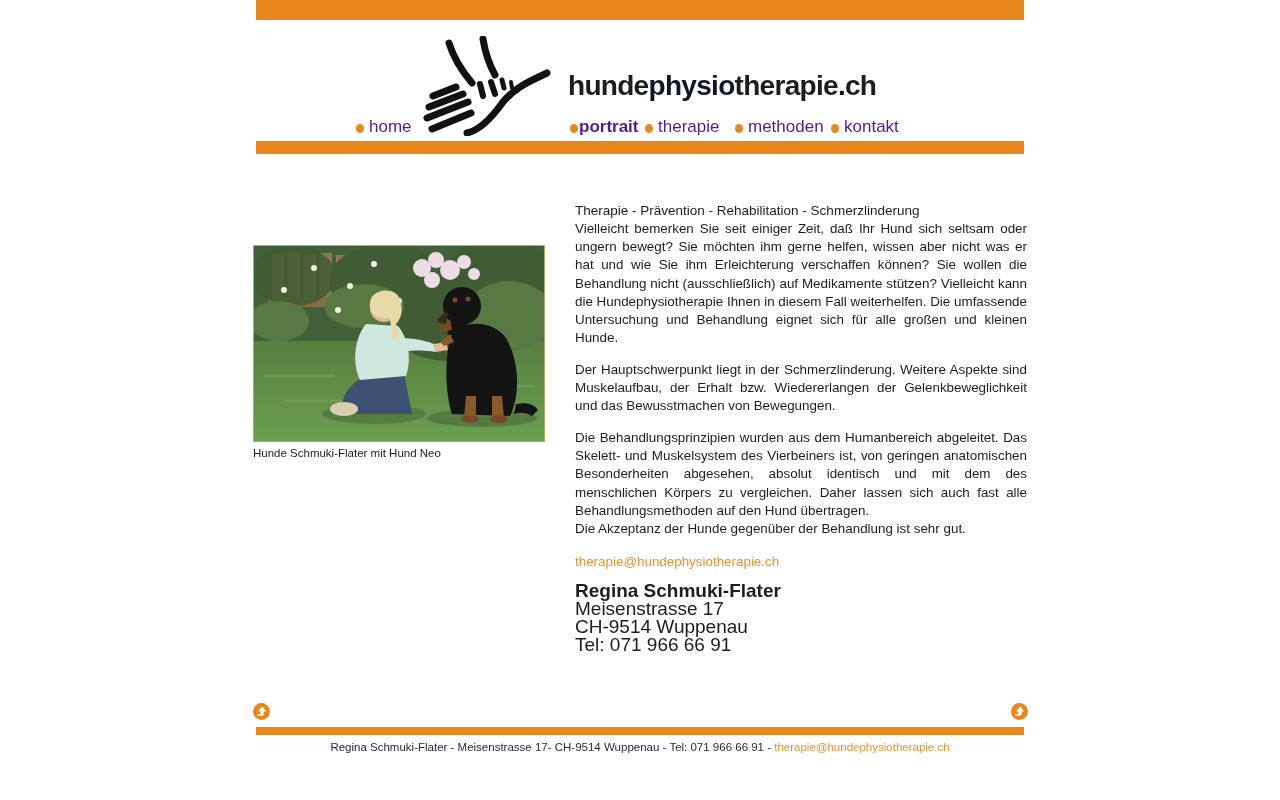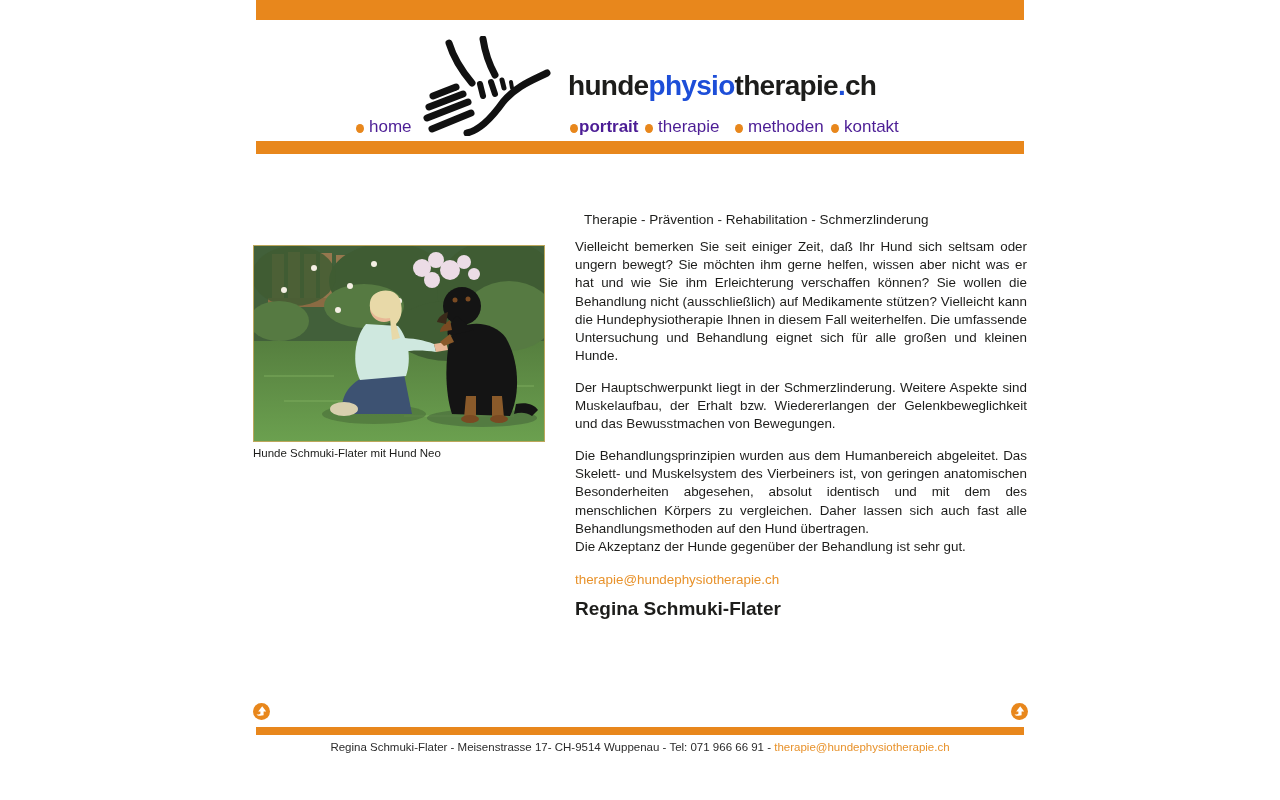--- a/index.html
+++ b/index.html
@@ -8,33 +8,33 @@
 
   .bar{position:absolute;left:256px;width:768px;background:#E8871C;}
   .bar-top{top:0;height:20px;}
   .bar-header-bottom{top:141px;height:13px;}
   .bar-footer{top:727px;height:8px;}
 
   .logo{position:absolute;left:423px;top:36px;width:128px;height:100px;cursor:pointer;}
 
   .brand{position:absolute;left:568px;top:70px;font-size:28px;font-weight:bold;letter-spacing:-0.7px;white-space:nowrap;cursor:pointer;}
   .brand .dark{color:#1d1d1b;}
-  .brand .orange{color:#1d4ed8;}
+  .brand .orange{color:#0f172a;}
 
   .nav-item{position:absolute;top:119px;font-size:17px;color:#4c1d95;white-space:nowrap;cursor:pointer;line-height:16px;}
   .nav-item .dot{display:inline-block;width:8px;height:9px;border-radius:50%;background:#E8871C;margin-right:5px;vertical-align:-1px;}
 
   .photo{position:absolute;left:253px;top:245px;width:290px;height:195px;border:1px solid #BCA75B;overflow:hidden;background:#5d8c48;}
   .photo-caption{position:absolute;left:253px;top:447px;font-size:11.5px;color:#1d1d1b;}
 
   .content{position:absolute;left:575px;top:202px;width:452px;}
   .content h1{margin:0 0 17px 0;font-size:15px;font-weight:bold;color:#DD8A2B;letter-spacing:8.5px;line-height:15px;}
-  .subtitle{font-size:13.5px;line-height:18px;margin:9px;color:#1d1d1b;}
+  .subtitle{font-size:13.5px;line-height:18px;margin:0;color:#1d1d1b;}
   .para{font-size:13.4px;line-height:18.2px;text-align:justify;margin:0 0 13.5px 0;color:#1d1d1b;white-space:pre-line;}
-  .para.first{margin-top:7px;}
+  .para.first{margin-top:0;}
   .email-link{display:inline-block;margin:0 0 13px 0;font-size:13.4px;color:#E8922B;text-decoration:none;cursor:pointer;}
   .contact{font-size:19px;line-height:18.2px;}
   .contact .name{font-weight:bold;}
   .contact .lines{white-space:pre-line;}
 
   .totop{position:absolute;top:703px;width:17px;height:17px;cursor:pointer;}
   .totop.left{left:253px;}
   .totop.right{left:1011px;}
 
   .footer-text{position:absolute;left:256px;top:741px;width:768px;text-align:center;font-size:11.5px;color:#2b2b2b;white-space:nowrap;}
@@ -175,20 +175,23 @@
 
   <div class="content">
     <p class="subtitle">Therapie - Prävention - Rehabilitation - Schmerzlinderung</p>
     <p class="para first">Vielleicht bemerken Sie seit einiger Zeit, daß Ihr Hund sich seltsam oder ungern bewegt? Sie möchten ihm gerne helfen, wissen aber nicht was er hat und wie Sie ihm Erleichterung verschaffen können? Sie wollen die Behandlung nicht (ausschließlich) auf Medikamente stützen? Vielleicht kann die Hundephysiotherapie Ihnen in diesem Fall weiterhelfen. Die umfassende Untersuchung und Behandlung eignet sich für alle großen und kleinen Hunde.</p>
     <p class="para">Der Hauptschwerpunkt liegt in der Schmerzlinderung. Weitere Aspekte sind Muskelaufbau, der Erhalt bzw. Wiedererlangen der Gelenkbeweglichkeit und das Bewusstmachen von Bewegungen.</p>
     <p class="para">Die Behandlungsprinzipien wurden aus dem Humanbereich abgeleitet. Das Skelett- und Muskelsystem des Vierbeiners ist, von geringen anatomischen Besonderheiten abgesehen, absolut identisch und mit dem des menschlichen Körpers zu vergleichen. Daher lassen sich auch fast alle Behandlungsmethoden auf den Hund übertragen.
 Die Akzeptanz der Hunde gegenüber der Behandlung ist sehr gut.</p>
     <a class="email-link">therapie@hundephysiotherapie.ch</a>
     <div class="contact">
       <div class="name">Regina Schmuki-Flater</div>
+      <div class="lines">Meisenstrasse 17
+CH-9514 Wuppenau
+Tel: 071 966 66 91</div>
     </div>
   </div>
 
   <div class="totop left">
     <svg width="17" height="17" viewBox="0 0 17 17" xmlns="http://www.w3.org/2000/svg">
       <circle cx="8.5" cy="8.5" r="8.5" fill="#E8871C"></circle>
       <path d="M9.2,3.2 L13.2,8.6 L10.6,8.6 L10.6,12.2 L7.4,12.8 C5.6,13.1 4.2,12.4 3.6,11.2 C5,11.8 6.4,11.6 7.4,10.8 L7.4,8.6 L5.2,8.6 Z" fill="#fff"></path>
     </svg>
   </div>
   <div class="totop right">

